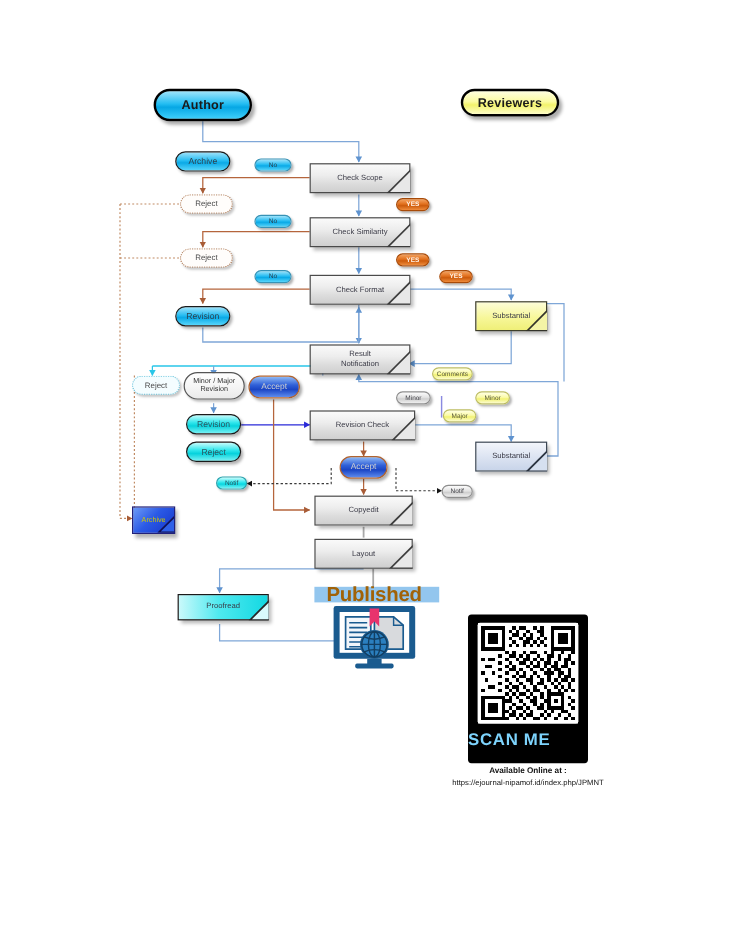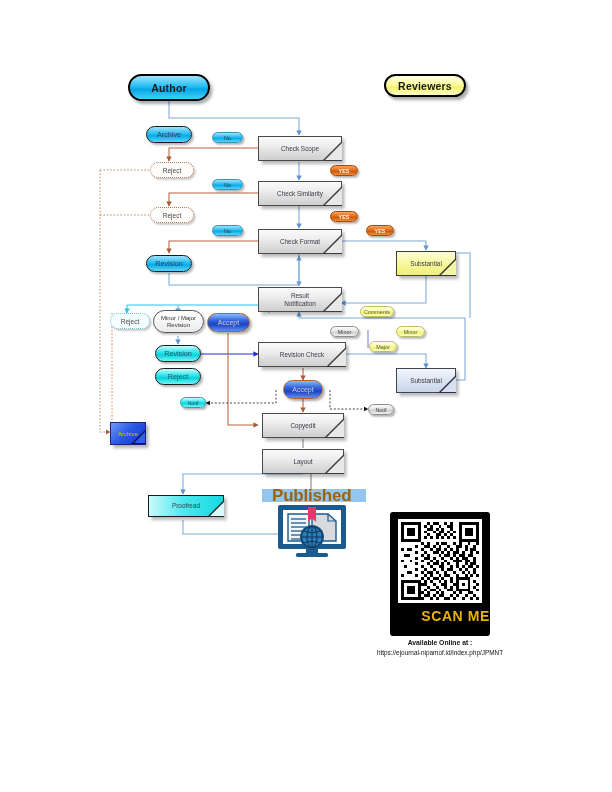--- a/index.html
+++ b/index.html
@@ -72,21 +72,21 @@
            justify-content:center;font-size:6px;color:#cfc900;z-index:3;}
 
   
   .pub-banner{position:absolute;background:#93c6ee;}
   .pub-text{position:absolute;font-weight:bold;font-size:17px;color:#a16207;
             letter-spacing:-.2px;}
 
   
   .qrwrap{position:absolute;background:#000;border-radius:3px;padding:0;}
   .qrinner{position:absolute;background:#fff;border-radius:2px;}
-  .scanme{position:absolute;width:100%;text-align:right;color:#eab308;
+  .scanme{position:absolute;width:100%;text-align:left;color:#7dd3fc;
           font-weight:bold;font-size:14px;letter-spacing:.6px;}
   .cap1{position:absolute;text-align:center;font-weight:bold;font-size:6.8px;color:#111;}
   .cap2{position:absolute;text-align:center;font-size:6.4px;color:#111;}
 </style>
 </head>
 <body>
 
 <div id="stage">
 
   <svg id="wires" viewBox="0 0 612 792">

